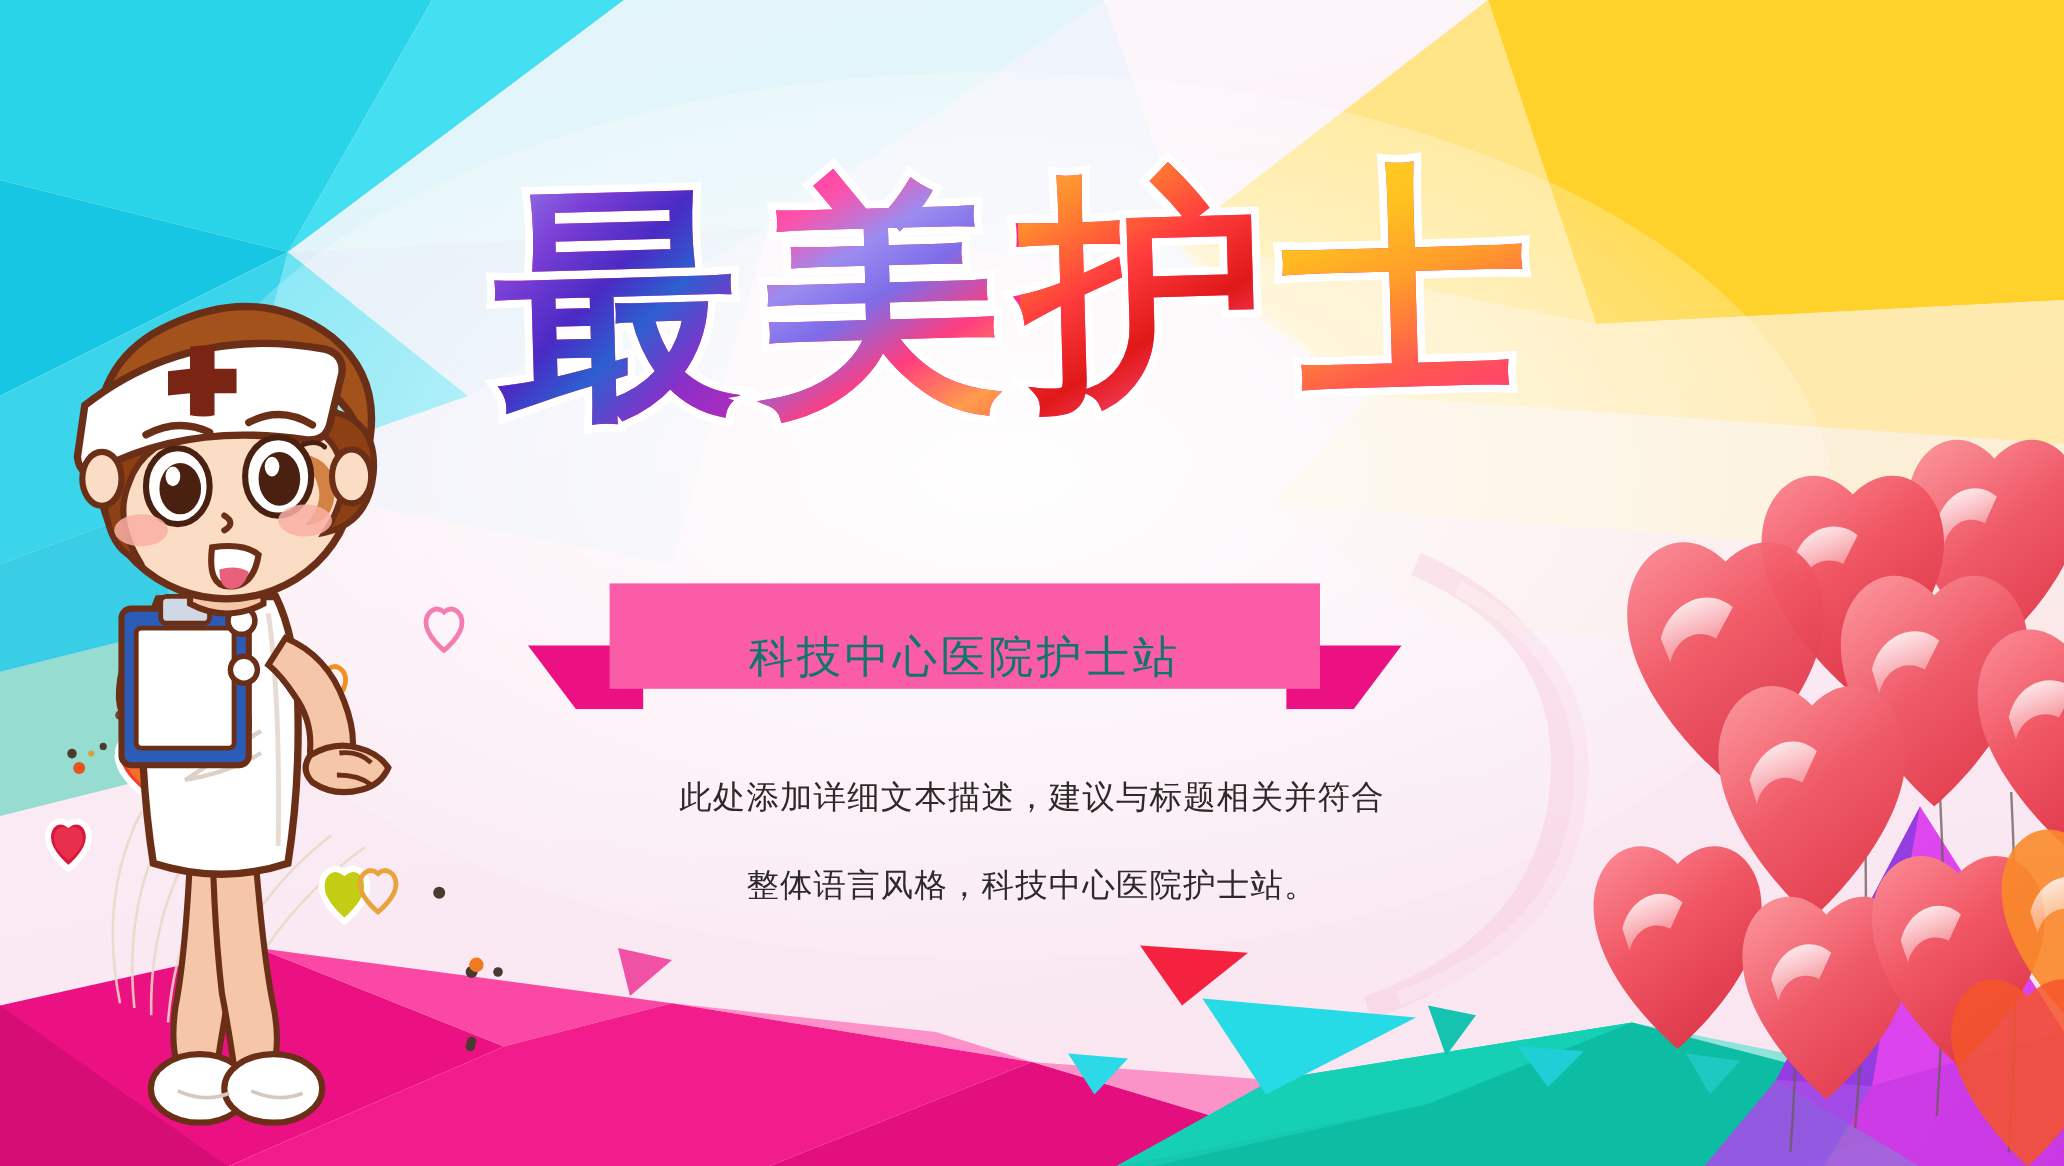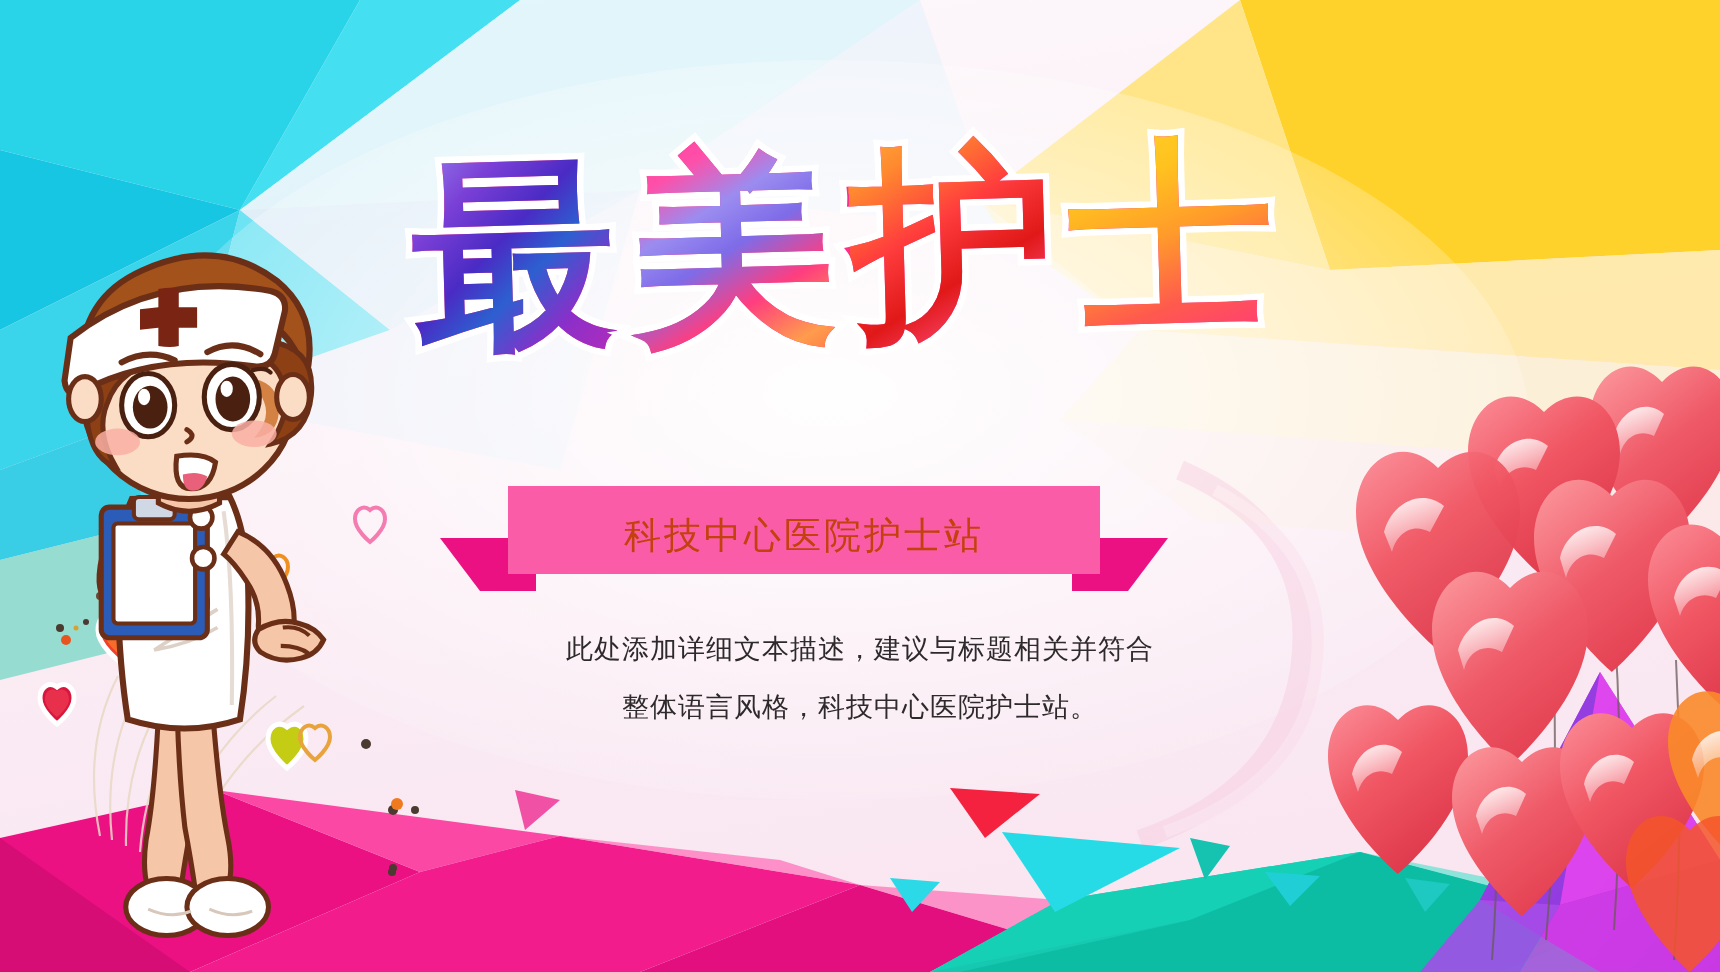--- a/index.html
+++ b/index.html
@@ -53,42 +53,42 @@
   .g3 span.fill{background-image:linear-gradient(150deg,#ffb23d 0%,#ff8a2f 18%,#ff3d3d 40%,#e01818 60%,#ff4d7a 80%,#ff2e8b 100%);}
   .g4 span.fill{background-image:linear-gradient(160deg,#ffd22b 0%,#ffc21f 26%,#ff9a2b 48%,#ff5a4d 70%,#ff2e8b 100%);}
 
   
   .ribbon{
     position:absolute;
     left:440px;top:486px;
     width:728px;height:105px;
   }
   .ribbon .banner-text{
-    position:absolute;left:68px;top:0;width:592px;height:100px;
+    position:absolute;left:68px;top:12px;width:592px;height:100px;
     display:flex;align-items:center;justify-content:center;
-    color:#c2410c;
+    color:#0f766e;
     font-family:"DejaVu Sans","Liberation Sans",sans-serif;
     font-size:37px;
     letter-spacing:3px;
     font-weight:400;
     white-space:nowrap;
   }
 
   
   .desc{
     position:absolute;
     left:0;top:620px;width:1720px;
     text-align:center;
     color:#2e2a2c;
     font-family:"DejaVu Sans","Liberation Sans",sans-serif;
     font-size:27px;
     line-height:58px;
     letter-spacing:1px;
   }
-  .desc div{margin:0;}
+  .desc div{margin:16px;}
 </style>
 </head>
 <body>
 
 <div id="slide">
 
   <svg id="bg" viewBox="0 0 1720 972" preserveAspectRatio="none">
     <defs>
       <linearGradient id="softbg" x1="0" y1="0" x2="0.3" y2="1">
         <stop offset="0%" stop-color="#fdfbfd"></stop>

